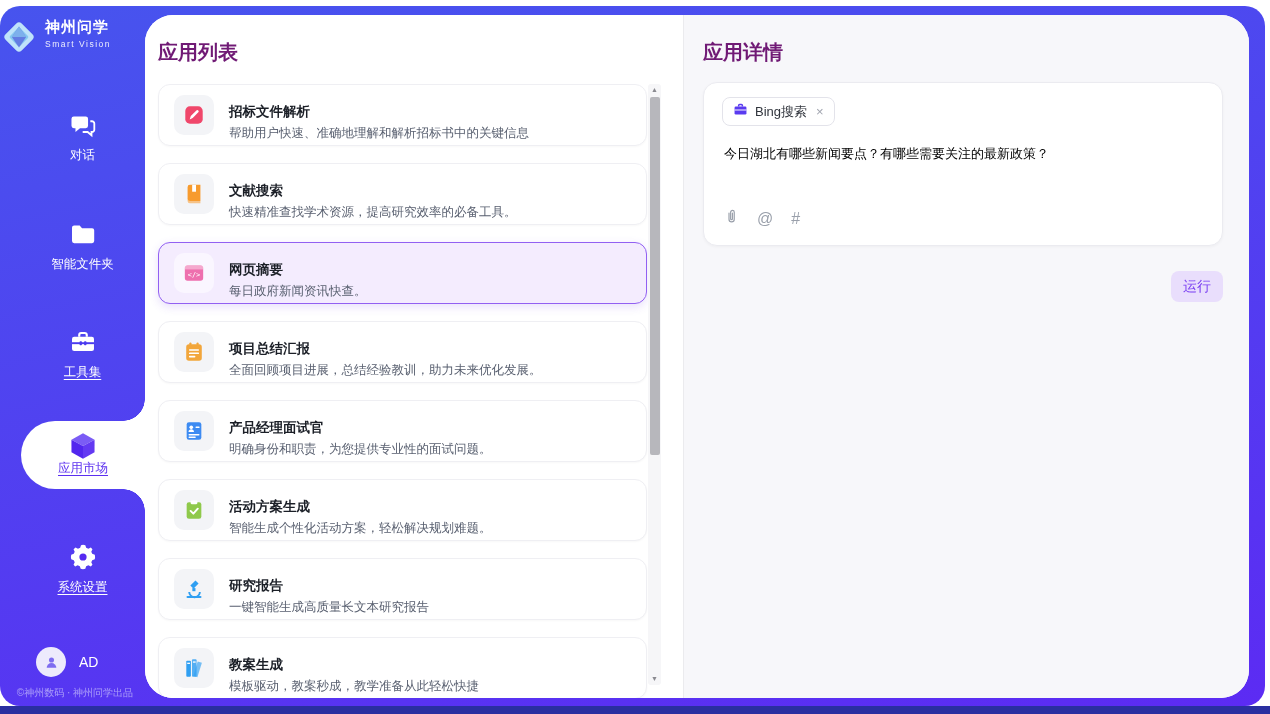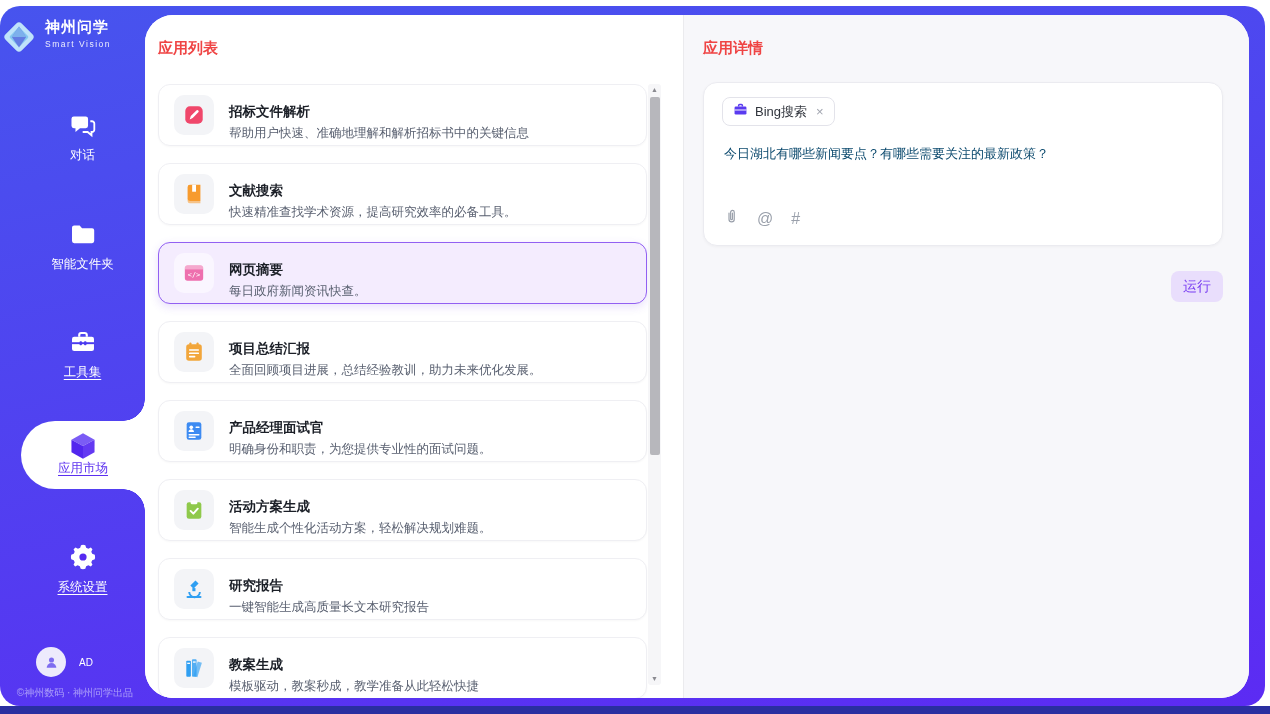--- a/index.html
+++ b/index.html
@@ -25,31 +25,31 @@
                 background:#fff; border-radius:39px 0 0 39px; text-align:center; cursor:pointer; }
   .nav-bubble::before { content:""; position:absolute; right:0; top:-22px; width:22px; height:22px;
                 background:radial-gradient(circle at 0 0, rgba(0,0,0,0) 21.5px, #fff 22px); }
   .nav-bubble::after  { content:""; position:absolute; right:0; bottom:-22px; width:22px; height:22px;
                 background:radial-gradient(circle at 0 100%, rgba(0,0,0,0) 21.5px, #fff 22px); }
   .nav-bubble .nav-ico { height:34px; padding-top:10px; display:flex; justify-content:center; }
   .nav-bubble .nav-label { display:inline-block; margin-top:5px; font-size:12.5px; color:#5b2ff0;
                 text-decoration:underline; text-underline-offset:3px; }
   .user-row { position:absolute; left:36px; top:641px; display:flex; align-items:center; gap:13px; cursor:pointer; }
   .user-avatar { width:30px; height:30px; border-radius:50%; background:#edeafc; display:flex; align-items:center; justify-content:center; }
-  .user-name { color:#fff; font-size:10px; }
+  .user-name { color:#fff; font-size:14px; }
   .side-footer { position:absolute; left:0; bottom:6px; width:150px; text-align:center;
                  font-size:10px; color:rgba(235,235,255,.55); }
 
   
   .content { position:absolute; left:145px; top:9px; right:16px; bottom:8px;
              border-radius:28px; background:#fff; overflow:hidden; display:flex; }
 
   
   .list-panel { position:relative; width:538px; background:#fff; flex:none; }
-  .panel-title { position:absolute; left:13px; top:24px; font-size:15px; font-weight:700; color:#ef4444; }
+  .panel-title { position:absolute; left:13px; top:24px; font-size:20px; font-weight:700; color:#701a75; }
   .app-items { position:absolute; left:13px; top:69px; width:489px; }
   .app-card { height:62px; margin-bottom:17px; border:1px solid #efeff3; border-radius:12px;
               background:#fff; display:flex; align-items:center; padding:0 15px; gap:15px;
               box-shadow:0 1px 2px rgba(20,20,40,.03); cursor:pointer; }
   .app-card.selected { background:#f4ecfe; border-color:#9260f2; box-shadow:0 3px 10px rgba(112,60,230,.16); }
   .app-badge { width:40px; height:40px; border-radius:10px; background:#f3f4f7; flex:none;
                display:flex; align-items:center; justify-content:center; }
   .app-card.selected .app-badge { background:#faf6ff; }
   .app-card-title { font-size:13.5px; font-weight:700; color:#1b1f27; margin-bottom:4px; white-space:nowrap;margin-top:15px; }
   .app-card-desc { font-size:12.5px; color:#596070; white-space:nowrap; }
@@ -63,21 +63,21 @@
 
   
   .detail-panel { position:relative; flex:1; background:#f7f7fa; border-left:1px solid #ebebee; }
   .detail-card { position:absolute; left:19px; top:67px; width:520px; height:164px;
                  background:#fff; border:1px solid #ebebf0; border-radius:14px;
                  box-shadow:0 1px 3px rgba(0,0,0,.04); }
   .tool-pill { position:absolute; left:18px; top:14px; height:29px; display:inline-flex; align-items:center;
                gap:7px; padding:0 10px; border:1px solid #e3e3ea; border-radius:8px; background:#fff; cursor:pointer; }
   .tool-pill-label { font-size:13px; color:#30343c; }
   .pill-close { font-size:13px; color:#a0a4ae; margin-left:2px; cursor:pointer; }
-  .query-text { position:absolute; left:20px; top:62px; right:20px; font-size:13px; color:#0c4a6e; cursor:text; }
+  .query-text { position:absolute; left:20px; top:62px; right:20px; font-size:13px; color:#000000; cursor:text; }
   .card-toolbar { position:absolute; left:20px; bottom:16px; display:flex; align-items:center; gap:18px; color:#9aa0ab; }
   .tb-glyph { font-size:16px; line-height:16px; cursor:pointer; color:#9aa0ab; }
   .run-btn { position:absolute; right:26px; top:256px; min-width:48px; height:31px; padding:0 12px;
              background:#e9defc; color:#7a3ff2; border:none; border-radius:8px; font-size:14px;
              display:flex; align-items:center; justify-content:center; cursor:pointer;
              font-family:"Liberation Sans","DejaVu Sans",sans-serif; }
 </style>
 </head>
 <body>
 

